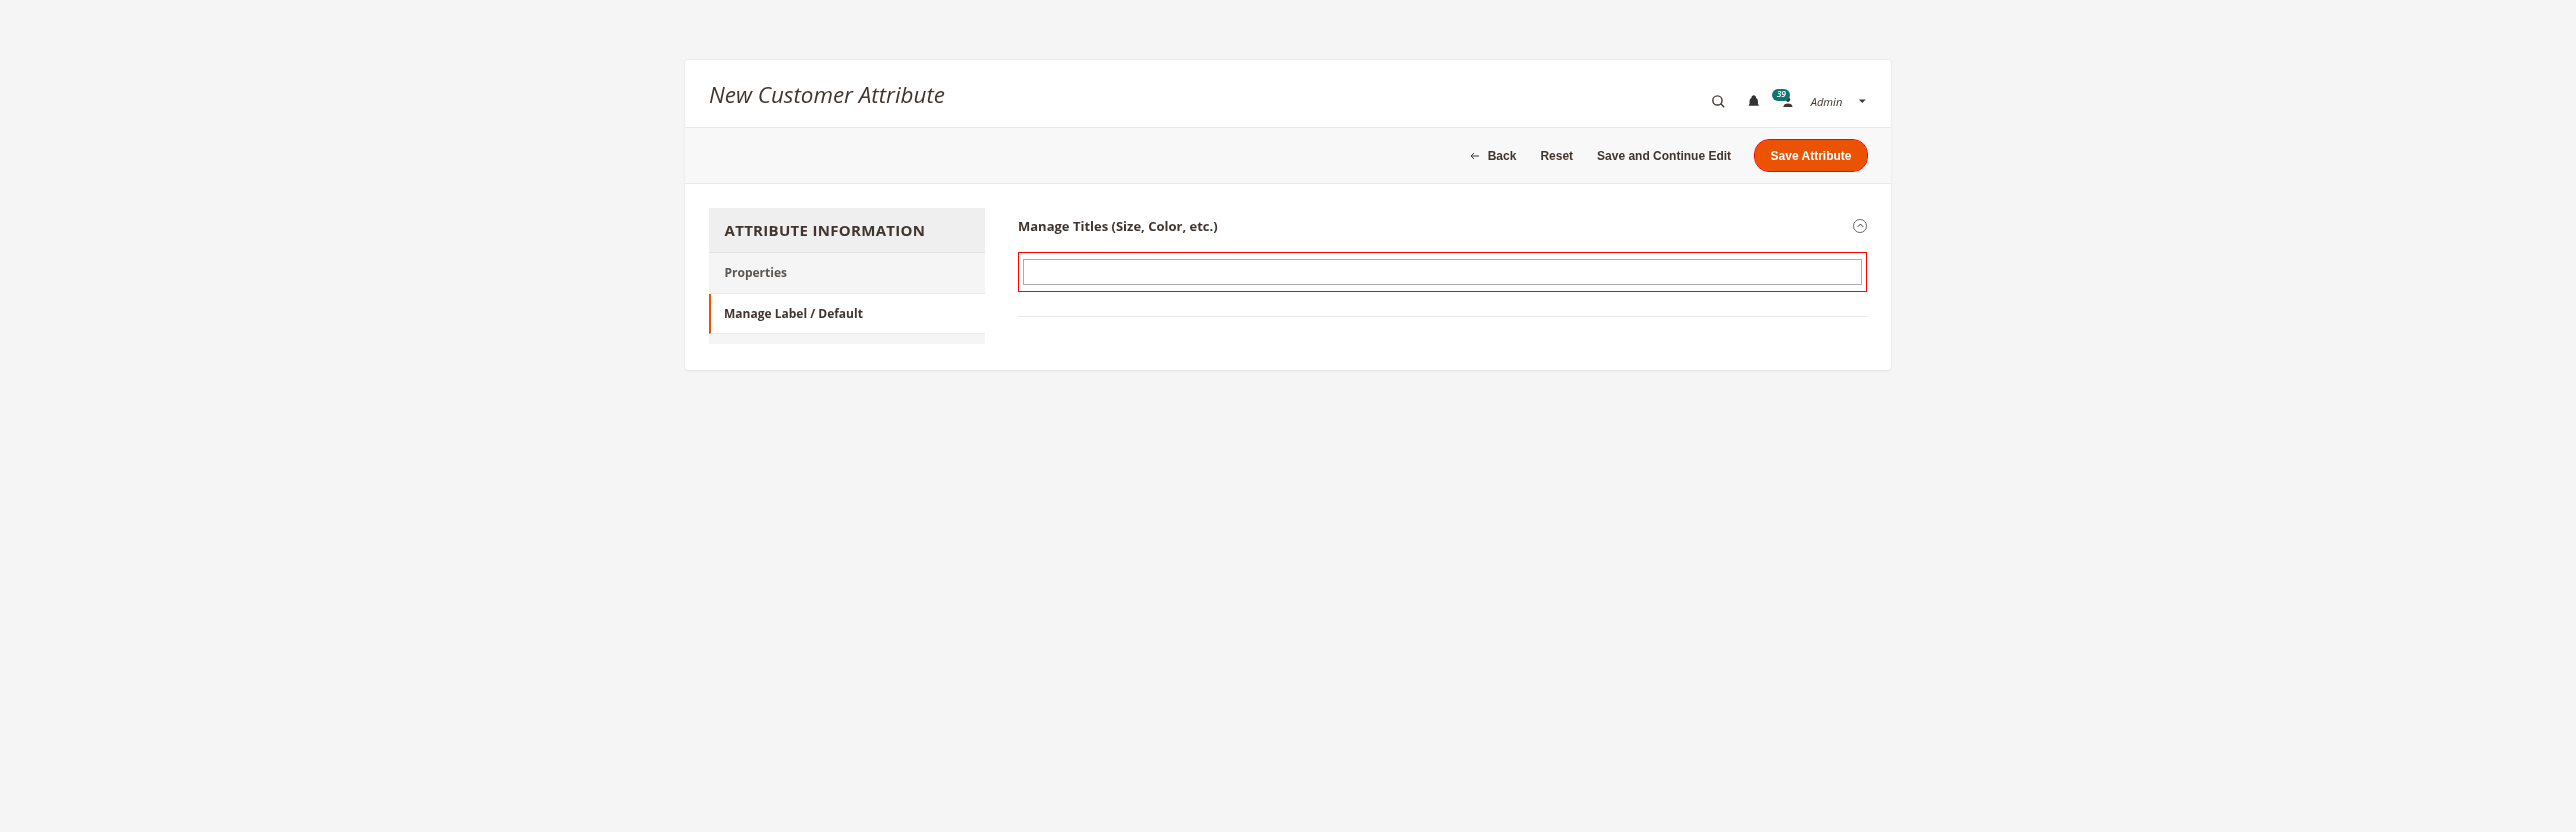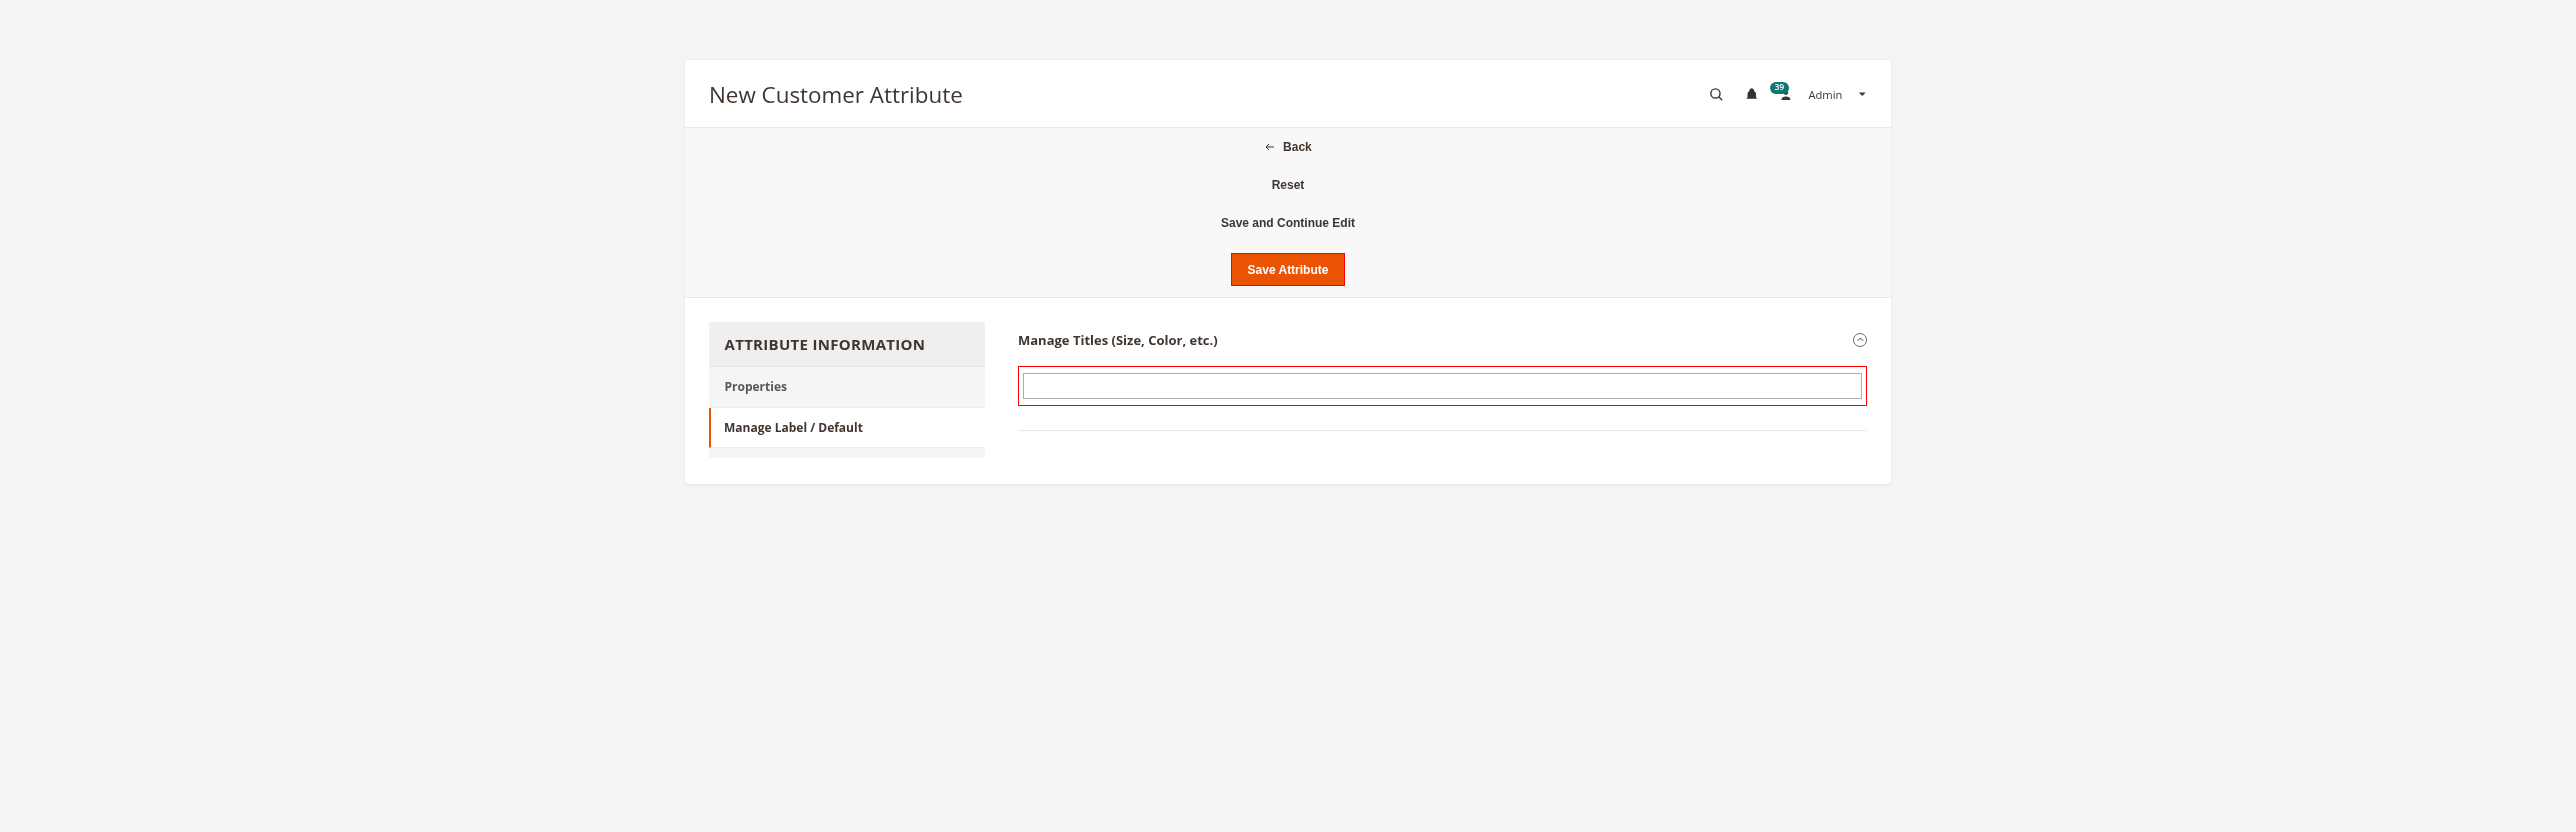--- a/index.html
+++ b/index.html
@@ -13,23 +13,24 @@
   .page-card {
     width: 1206px;
     margin: 26px auto;
     background: #ffffff;
     border-radius: 3.4px;
     box-shadow: 0 0.9px 2.6px rgba(0,0,0,0.08);
     padding-bottom: 26px;
   }
   .header-row {
     display: flex;
-    align-items: center;
+    align-items: flex-end;
     justify-content: space-between;
     padding: 19px 24px 17px 24px;
+    font-style: italic;
   }
   .page-title {
     font-size: 22.4px;
     font-weight: 400;
     color: #41362f;
   }
   .header-tools {
     display: flex;
     align-items: center;
     gap: 19px;
@@ -71,21 +72,20 @@
   .action-bar {
     background: #f8f8f8;
     border-top: 0.9px solid #e8e8e8;
     border-bottom: 0.9px solid #e8e8e8;
     display: flex;
     justify-content: flex-end;
     align-items: center;
     gap: 24px;
     padding: 12px 24px;
     margin: 0 0 24px 0;
-    flex-direction: column;
   }
   .btn-link {
     background: none;
     border: none;
     font-size: 12px;
     color: #41362f;
     cursor: pointer;
     font-weight: 600;
     display: inline-flex;
     align-items: center;
@@ -96,20 +96,21 @@
     color: #ffffff;
     border: none;
     font-size: 12px;
     font-weight: 600;
     padding: 8.6px 15.5px;
     cursor: pointer;
   }
   .btn-primary.highlighted {
     outline: 1.7px solid #ff0000;
     outline-offset: 0.9px;
+    border-radius: 14px;
   }
   .content-row {
     display: flex;
     gap: 33px;
     padding: 0 24px;
   }
   .side-panel {
     width: 276px;
     flex: 0 0 276px;
   }

